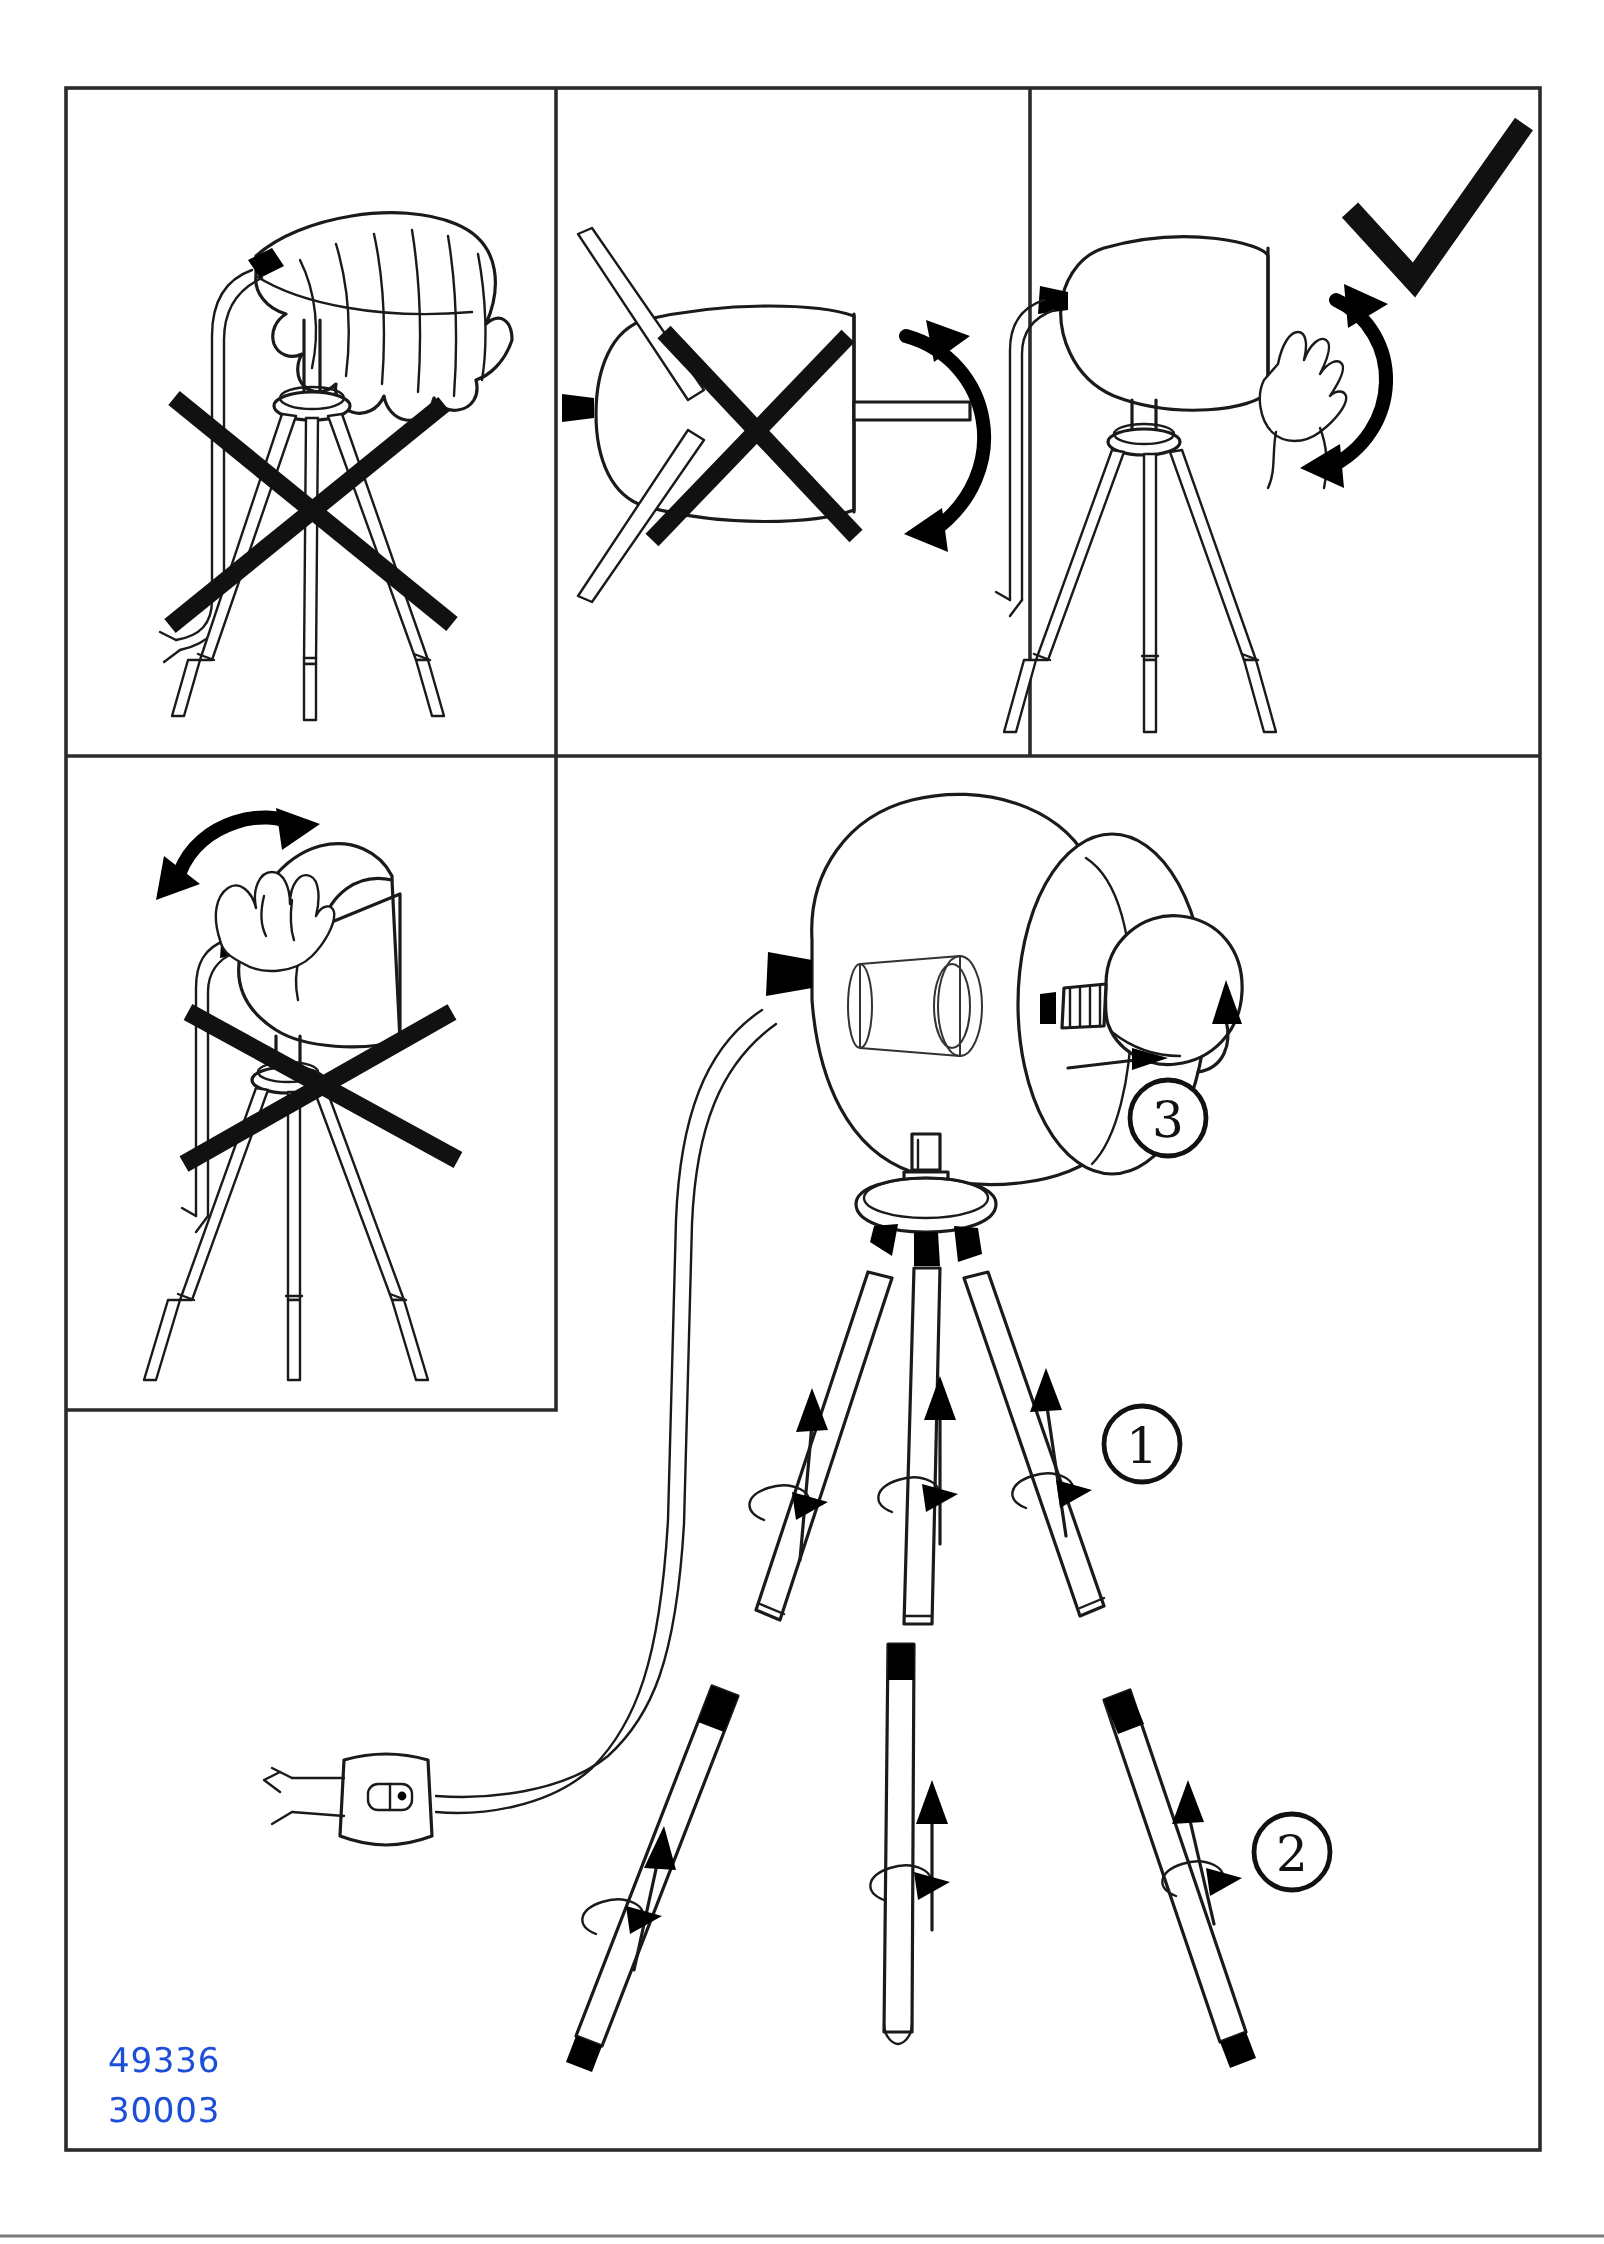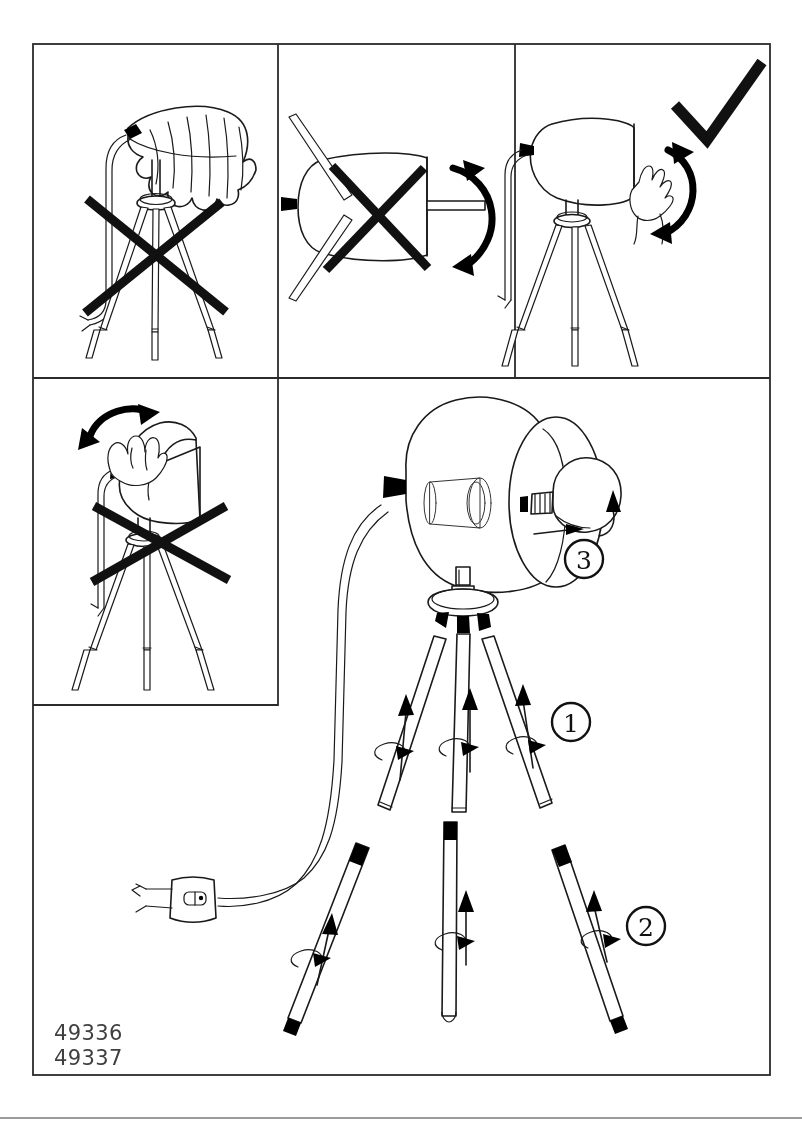--- a/index.html
+++ b/index.html
@@ -22,21 +22,21 @@
   .blkline{fill:none;stroke:#000;stroke-width:2.2;stroke-linecap:round;}
   .xmark{fill:none;stroke:#111;stroke-width:9;stroke-linecap:butt;}
   .checkmark{fill:none;stroke:#111;stroke-width:11;stroke-linecap:butt;stroke-linejoin:miter;}
   .callout-circle{fill:#ffffff;stroke:#111;stroke-width:2.4;}
   .callout-num{
     font-family:"DejaVu Serif","Liberation Serif",serif;
     font-size:25px;fill:#111;text-anchor:middle;dominant-baseline:central;
   }
   .code-text{
     position:absolute;left:54px;font-family:"DejaVu Sans","Liberation Sans",sans-serif;
-    font-size:21px;letter-spacing:.4px;color:#404040;white-space:nowrap;
+    font-size:17px;letter-spacing:.4px;color:#1d4ed8;white-space:nowrap;
   }
   #code1{top:1021px;}
   #code2{top:1046px;}
 </style>
 </head>
 <body>
 
 <div id="sheet">
 
   <svg class="layer" viewBox="0 0 802 1122">
@@ -364,15 +364,15 @@
       <circle class="callout-circle" cx="646" cy="926" r="19"></circle>
       <text class="callout-num" x="646" y="927">2</text>
     </g>
     <g>
       <circle class="callout-circle" cx="584" cy="559" r="19"></circle>
       <text class="callout-num" x="584" y="560">3</text>
     </g>
   </svg>
 
   <div class="code-text" id="code1">49336</div>
-  <div class="code-text" id="code2">49337</div>
+  <div class="code-text" id="code2">30003</div>
 
 </div>
 
 </body></html>

